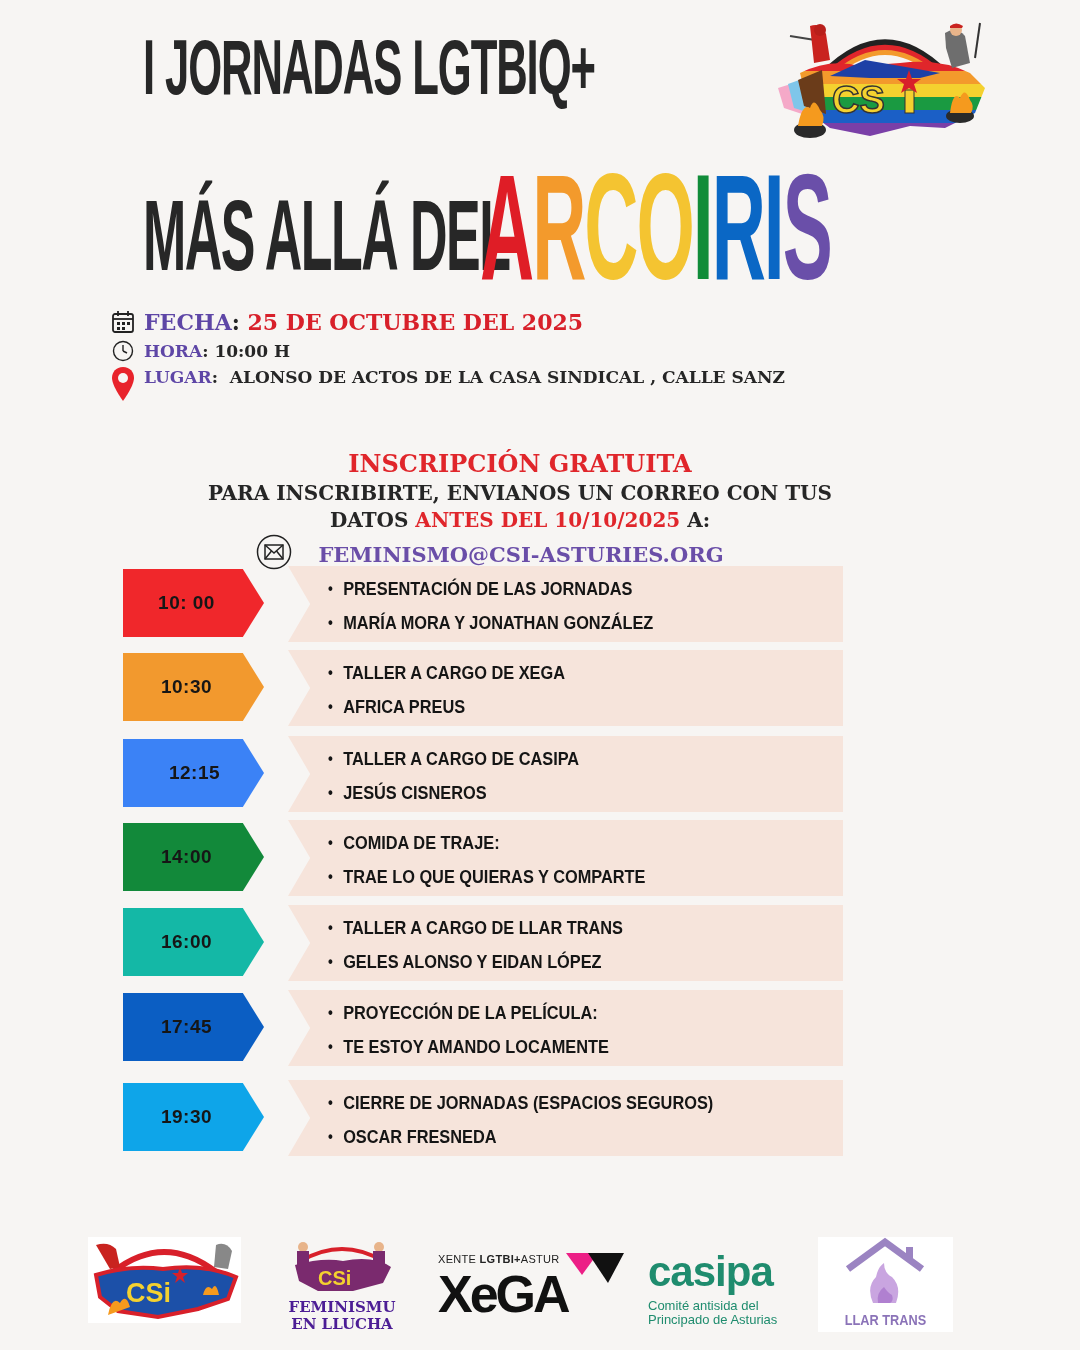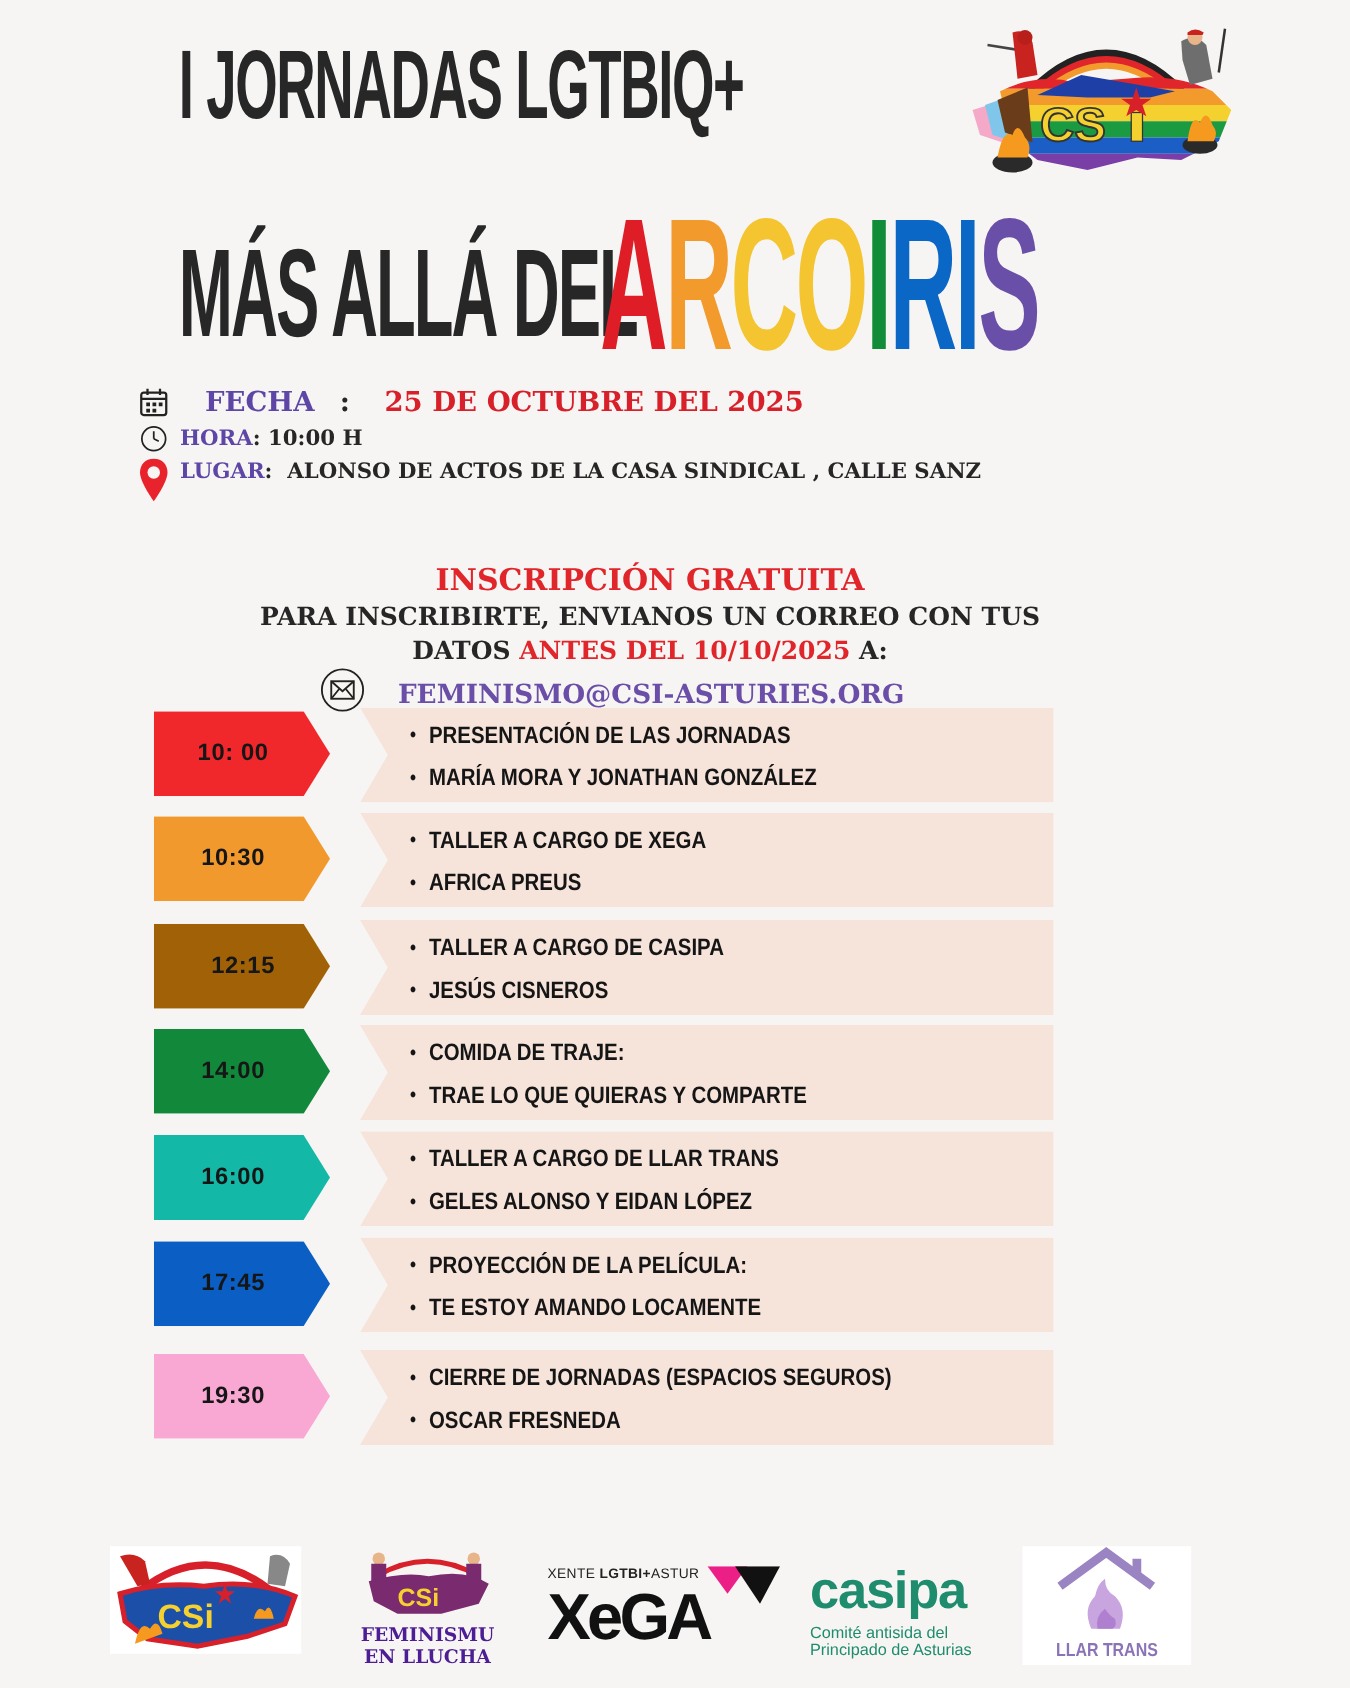--- a/index.html
+++ b/index.html
@@ -30,21 +30,21 @@
 
   .logo-top {
     position: absolute; left: 770px; top: 18px; width: 232px; height: 130px;
   }
 
   .info { position: absolute; left: 110px; top: 306px; width: 740px; }
   .info-row { display: flex; align-items: center; font-family: "DejaVu Serif", serif; font-weight: 700; }
   .info-row .icon { width: 26px; display: inline-flex; justify-content: center; margin-right: 8px; }
   .label-purple { color: #5e46a6; }
   .text-red { color: #d8202a; }
-  .row-fecha { font-size: 22px; height: 32px; gap: 20px; }
+  .row-fecha { font-size: 22px; height: 32px; }
   .row-hora { font-size: 17px; height: 26px; }
   .row-lugar { font-size: 17px; align-items: flex-start; line-height: 26px; }
   .row-lugar .icon { margin-top: 2px; }
 
   .inscr { position: absolute; left: 180px; top: 448px; width: 680px; text-align: center; font-family: "DejaVu Serif", serif; font-weight: 700; }
   .inscr-title { color: #e0262b; font-size: 24px; line-height: 32px; }
   .inscr-body { color: #262626; font-size: 20px; line-height: 27px; }
   .inscr-email-row { display: flex; align-items: center; justify-content: center; gap: 26px; margin-top: 0px; }
   .inscr-email { color: #6a4ea8; font-size: 21px; }
 
@@ -198,21 +198,21 @@
       </div>
     </div>
     <div class="sched-row" style="position: absolute; top: 84px; left: 0px; width: 720px; margin: 0px;">
       <div class="time-tag" style="background: rgb(242, 153, 46);">10:30</div>
       <div class="desc-box">
         <div class="item">TALLER A CARGO DE XEGA</div>
         <div class="item">AFRICA PREUS</div>
       </div>
     </div>
     <div class="sched-row" style="position: absolute; top: 170px; left: 0px; width: 720px; margin: 0px;">
-      <div class="time-tag" style="background: #a16207; padding-left: 16px;">12:15</div>
+      <div class="time-tag" style="background: #3b82f6; padding-left: 16px;">12:15</div>
       <div class="desc-box">
         <div class="item">TALLER A CARGO DE CASIPA</div>
         <div class="item">JESÚS CISNEROS</div>
       </div>
     </div>
     <div class="sched-row" style="position: absolute; top: 254px; left: 0px; width: 720px; margin: 0px;">
       <div class="time-tag" style="background: rgb(18, 137, 58);">14:00</div>
       <div class="desc-box">
         <div class="item">COMIDA DE TRAJE:</div>
         <div class="item">TRAE LO QUE QUIERAS Y COMPARTE</div>
@@ -226,21 +226,21 @@
       </div>
     </div>
     <div class="sched-row" style="position: absolute; top: 424px; left: 0px; width: 720px; margin: 0px;">
       <div class="time-tag" style="background: rgb(11, 94, 195);">17:45</div>
       <div class="desc-box">
         <div class="item">PROYECCIÓN DE LA PELÍCULA:</div>
         <div class="item">TE ESTOY AMANDO LOCAMENTE</div>
       </div>
     </div>
     <div class="sched-row" style="position: absolute; top: 514px; left: 0px; width: 720px; margin: 0px;">
-      <div class="time-tag" style="background: #f9a8d4;">19:30</div>
+      <div class="time-tag" style="background: #0ea5e9;">19:30</div>
       <div class="desc-box">
         <div class="item">CIERRE DE JORNADAS (ESPACIOS SEGUROS)</div>
         <div class="item">OSCAR FRESNEDA</div>
       </div>
     </div>
   </div>
 
 <div class="footer">
   <div class="f-logo" style="left:88px; top:12px; width:153px; height:86px; background:#fff;">
     <svg width="153" height="86" viewBox="0 0 153 86">

